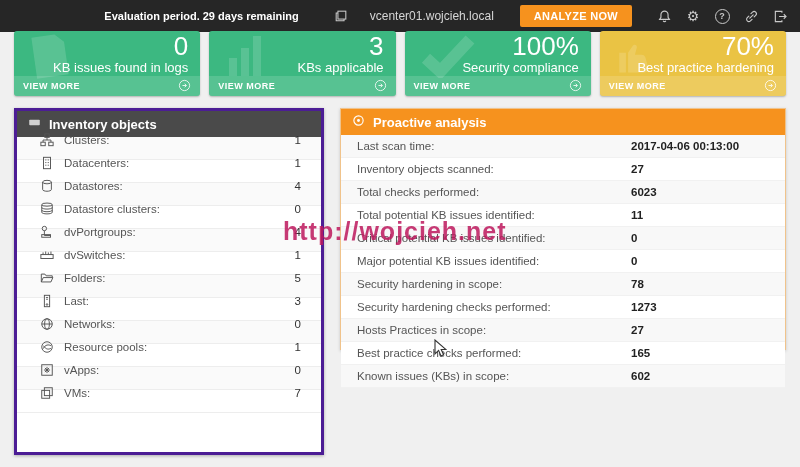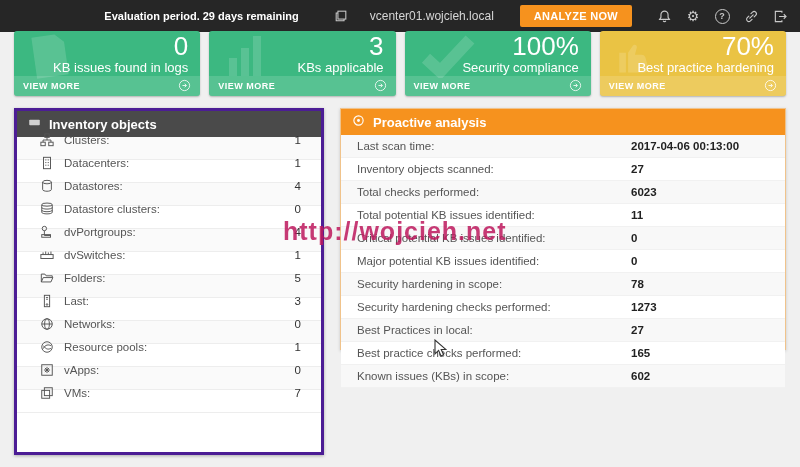--- a/index.html
+++ b/index.html
@@ -433,21 +433,21 @@
     </div>
     <div class="ana-row">
       <span class="ana-label">Security hardening in scope:</span>
       <span class="ana-value">78</span>
     </div>
     <div class="ana-row">
       <span class="ana-label">Security hardening checks performed:</span>
       <span class="ana-value">1273</span>
     </div>
     <div class="ana-row">
-      <span class="ana-label">Best Practices in local:</span>
+      <span class="ana-label">Hosts Practices in scope:</span>
       <span class="ana-value">27</span>
     </div>
     <div class="ana-row">
       <span class="ana-label">Best practice checks performed:</span>
       <span class="ana-value">165</span>
     </div>
     <div class="ana-row">
       <span class="ana-label">Known issues (KBs) in scope:</span>
       <span class="ana-value">602</span>
     </div>

